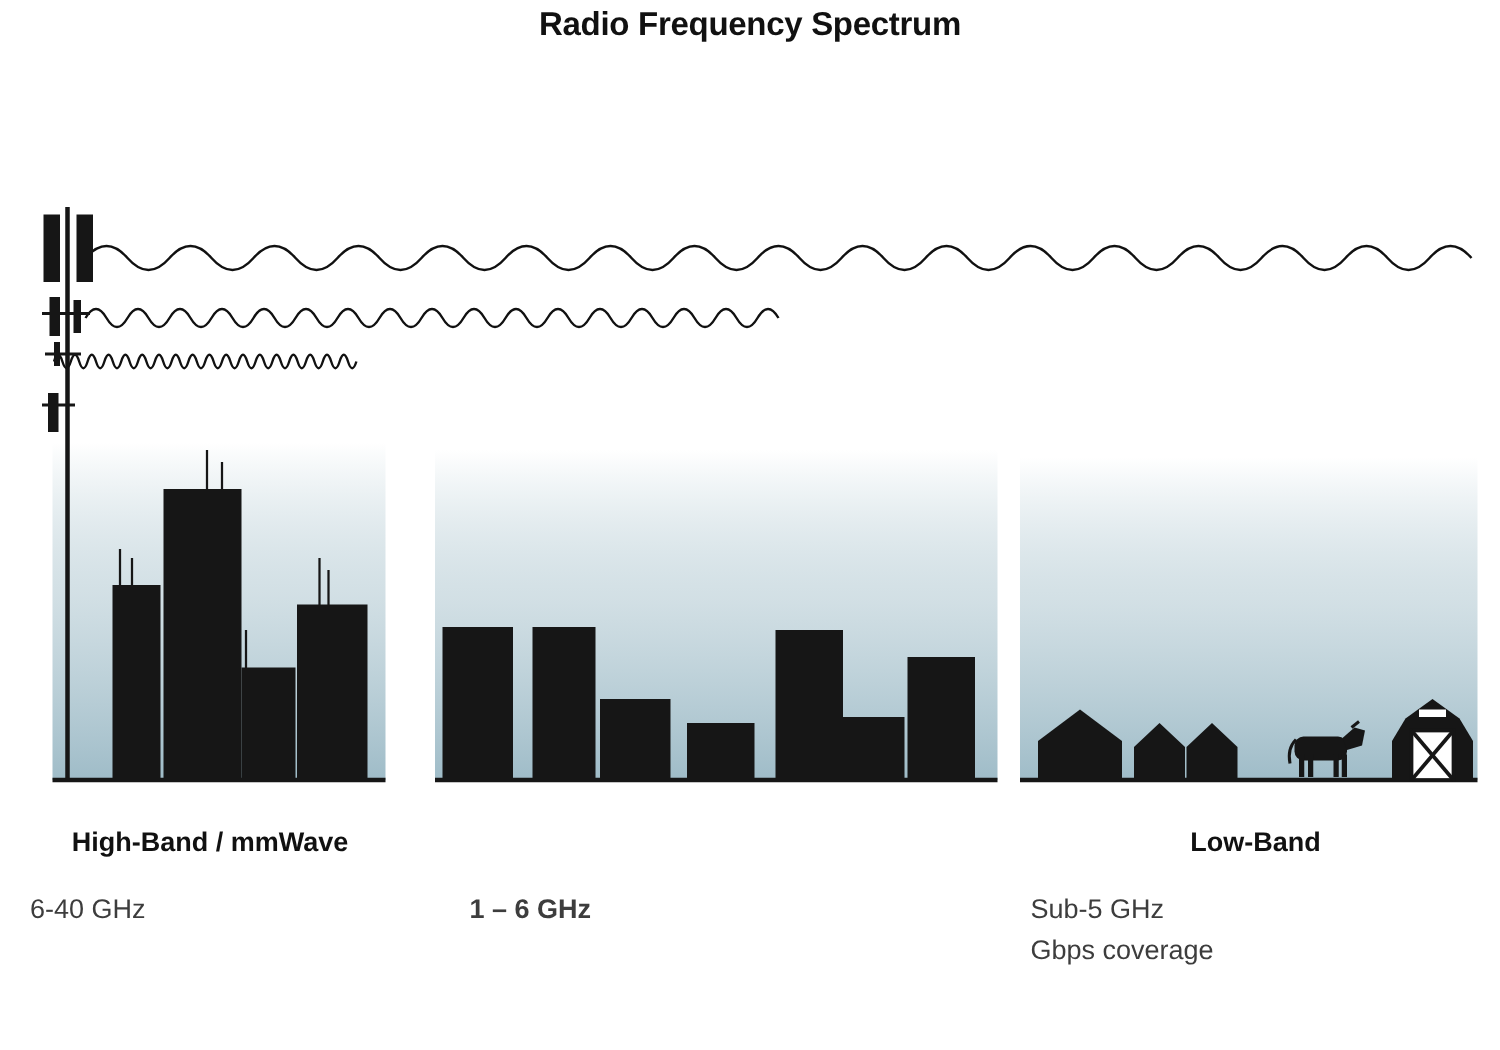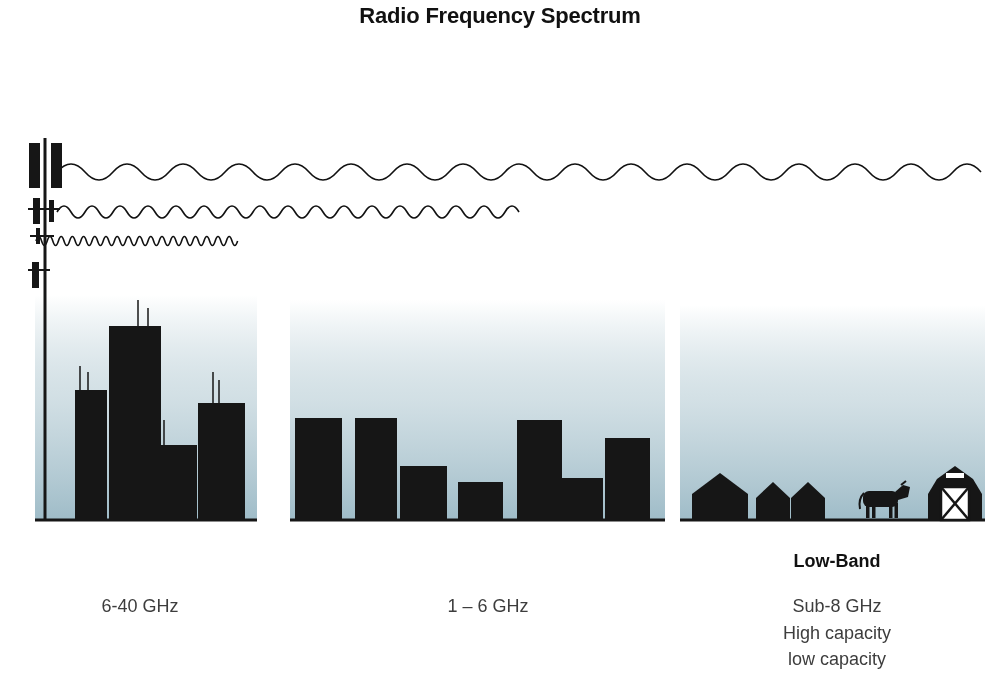--- a/index.html
+++ b/index.html
@@ -10,28 +10,28 @@
   svg.scene{position:absolute;left:0;top:0;z-index:1;}
   .title{
     position:absolute;left:0;top:3px;width:1000px;text-align:center;
     font-size:22px;font-weight:bold;color:#111;letter-spacing:-0.2px;z-index:2;
   }
   .band-name{
     position:absolute;top:551px;text-align:center;
     font-size:18px;font-weight:bold;color:#111;z-index:2;
   }
   .band-sub{
-    position:absolute;top:593px;text-align:center;
+    position:absolute;top:593px;
     font-size:18px;color:#3d3d3d;line-height:26.5px;z-index:2;
   }
   .hb-name{left:20px;width:240px;}
   .mb-name{left:313px;width:350px;}
   .lb-name{left:687px;width:300px;}
   .hb-sub{left:20px;width:240px;}
-  .mb-sub{left:313px;width:350px;}
+  .mb-sub{left:313px;width:350px;font-weight:bold;}
   .lb-sub{left:687px;width:300px;}
 </style>
 </head>
 <body>
 
 <div class="canvas">
 
   <svg class="scene" width="1000" height="700" viewBox="0 0 1000 700">
     <defs>
       <linearGradient id="sky" x1="0" y1="0" x2="0" y2="1">
@@ -117,29 +117,29 @@
         <rect x="946" y="473" width="18" height="5" fill="#ffffff"></rect>
         <rect x="941" y="487" width="28" height="33" fill="#ffffff" stroke="#161616" stroke-width="2.5"></rect>
         <line x1="941" y1="487" x2="969" y2="520" stroke="#161616" stroke-width="2.5"></line>
         <line x1="969" y1="487" x2="941" y2="520" stroke="#161616" stroke-width="2.5"></line>
       </g>
     </g>
   </svg>
 
   <div class="title">Radio Frequency Spectrum</div>
 
+  <div class="band-name hb-name">High-Band / mmWave</div>
   <div class="band-name lb-name">Low-Band</div>
 
   <div class="band-sub hb-sub">
     <div>6-40 GHz</div>
   </div>
 
   <div class="band-sub mb-sub">
     <div>1 – 6 GHz</div>
   </div>
 
   <div class="band-sub lb-sub">
-    <div>Sub-8 GHz</div>
-    <div>High capacity</div>
-    <div>low capacity</div>
+    <div>Sub-5 GHz</div>
+    <div>Gbps coverage</div>
   </div>
 
 </div>
 
 </body></html>

